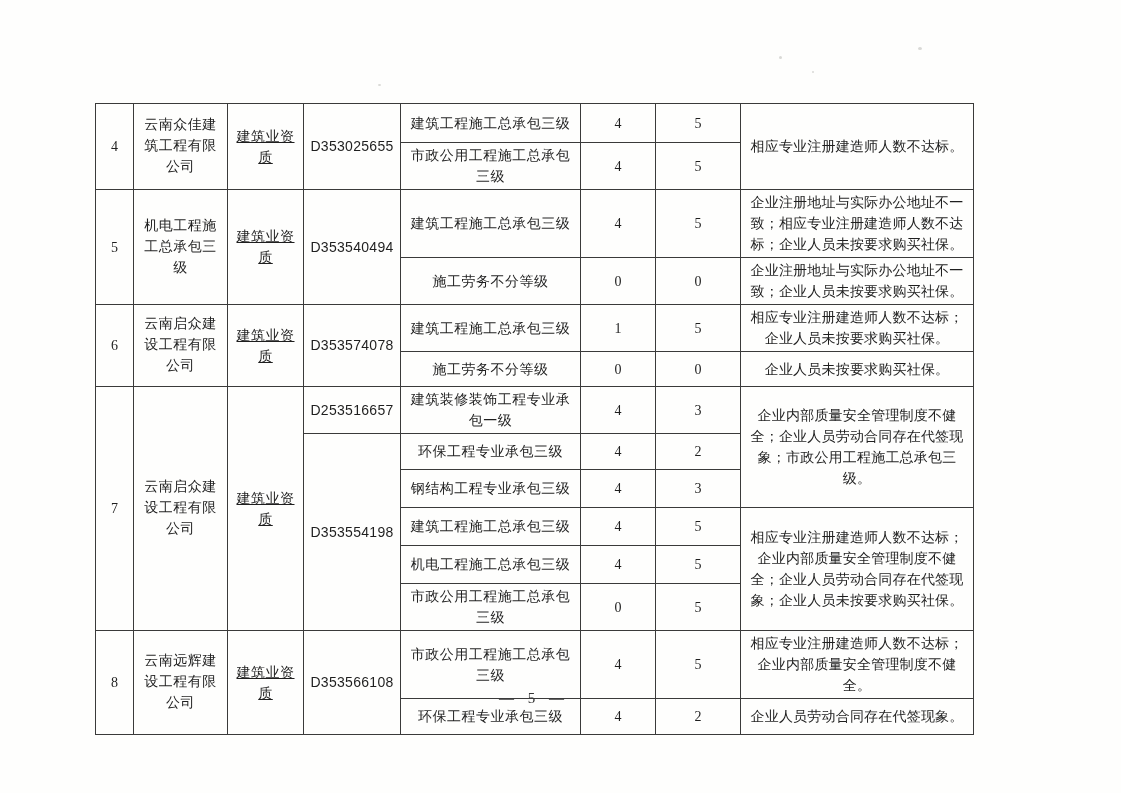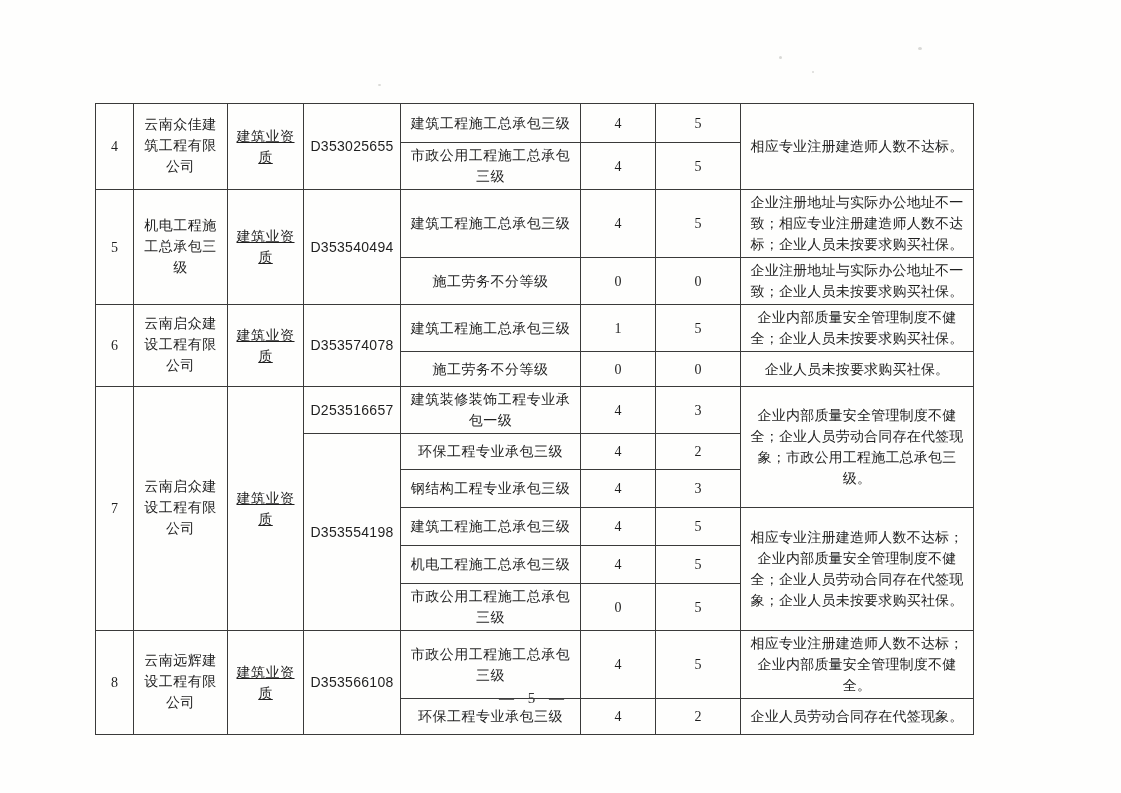--- a/index.html
+++ b/index.html
@@ -129,21 +129,21 @@
         </tr>
 
         <tr style="height:38px">
           <td class="c-seq" rowspan="2">6</td>
           <td class="c-company" rowspan="2">云南启众建设工程有限公司</td>
           <td class="c-type" rowspan="2">建筑业资质</td>
           <td class="c-cert" rowspan="2">D353574078</td>
           <td class="c-item">建筑工程施工总承包三级</td>
           <td class="c-num">1</td>
           <td class="c-num">5</td>
-          <td class="c-remark">企业内部质量安全管理制度不健全；企业人员未按要求购买社保。</td>
+          <td class="c-remark">相应专业注册建造师人数不达标；企业人员未按要求购买社保。</td>
         </tr>
         <tr style="height:35px">
           <td class="c-item">施工劳务不分等级</td>
           <td class="c-num">0</td>
           <td class="c-num">0</td>
           <td class="c-remark">企业人员未按要求购买社保。</td>
         </tr>
 
         <tr style="height:41px">
           <td class="c-seq" rowspan="6">7</td>

